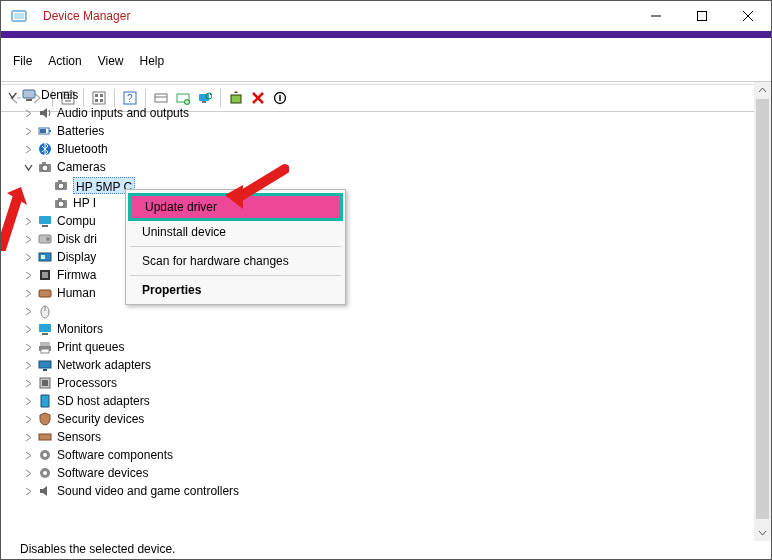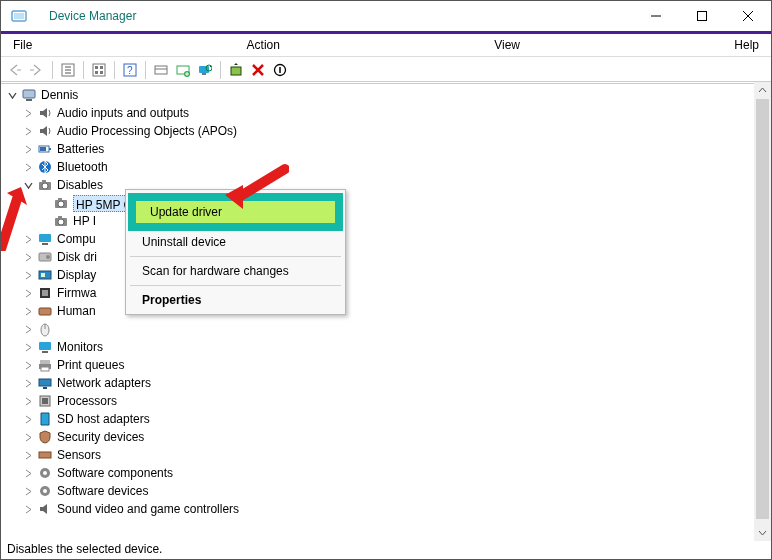--- a/index.html
+++ b/index.html
@@ -1,46 +1,46 @@
 <!DOCTYPE html>
 <html><head>
 <meta charset="utf-8">
 <style>
   html,body{margin:0;padding:0;font-family:"Segoe UI",Tahoma,Arial,sans-serif;font-size:12px;color:#000;background:#fff;}
   .window{width:772px;height:560px;position:relative;border:1px solid #555;background:#fff;overflow:hidden;box-sizing:border-box;}
   
   .titlebar{height:30px;background:#fff;display:flex;align-items:center;padding:0 0 0 8px;}
-  .titlebar .title{margin-left:18px;color:#0f766e;}
+  .titlebar .title{margin-left:12px;color:#b91c1c;}
   .winctrls{margin-left:auto;display:flex;height:100%;}
   .winctrl{width:46px;display:flex;align-items:center;justify-content:center;color:#000;}
   
-  .menubar{height:22px;display:flex;align-items:center;padding:0 4px;border-top:3px solid #4c1d95;justify-content:space-between;}
+  .menubar{height:22px;display:flex;align-items:center;padding:12px 4px;border-top:7px solid #4c1d95;}
   .menubar span{padding:2px 8px;}
   
   .toolbar{height:26px;border-top:1px solid #ddd;border-bottom:1px solid #ccc;display:flex;align-items:center;padding:0 4px;gap:2px;}
   .tbtn{width:20px;height:20px;display:flex;align-items:center;justify-content:center;color:#555;}
   .tbtn.disabled{opacity:.35}
   .tdiv{width:1px;height:18px;background:#ccc;margin:0 3px 0 3px;}
   
   .pane{position:absolute;left:0;right:0;top:80px;bottom:18px;border-top:1px solid #ccc;overflow:hidden;}
   .tree{position:absolute;left:4px;top:4px;line-height:18px;font-size:12px;}
   .row{display:flex;align-items:center;height:18px;white-space:nowrap;}
   .tw{width:14px;height:14px;display:flex;align-items:center;justify-content:center;color:#666;font-size:10px;margin-right:0px;}
   .ico{width:16px;height:16px;margin:0 4px 0 2px;display:flex;align-items:center;justify-content:center;}
   .i0{margin-left:0px;}
   .i1{margin-left:16px;}
   .i2{margin-left:32px;}
   .sel{background:#cde8ff;border:1px dotted #3a8ad6;padding:0 2px;height:15px;box-sizing:content-box;}
   
   .ctx{position:absolute;left:124px;top:188px;width:215px;background:#f8f8f8;border:1px solid #b8b8b8;box-shadow:2px 2px 4px rgba(0,0,0,.25);padding:3px 2px;}
   .mitem{height:22px;padding:0 0 0 14px;display:flex;align-items:center;font-size:12px;}
-  .mitem.hov{border:8px solid #14b8a6; background:#bef264;}
+  .mitem.hov{border:3px solid #14b8a6; background:#ec4899;}
   .msep{height:1px;background:#d0d0d0;margin:3px 2px;}
   
-  .status{position:absolute;left:6px;right:0;bottom:0;height:17px;padding-top:1px;font-size:12px;color:#000;white-space:nowrap;overflow:hidden;}
+  .status{position:absolute;left:19px;right:0;bottom:0;height:17px;padding-top:1px;font-size:12px;color:#000;white-space:nowrap;overflow:hidden;}
   
   .vscroll{position:absolute;right:0;top:0;bottom:0;width:17px;background:#f0f0f0;display:flex;flex-direction:column;}
   .vscroll .arr{height:17px;display:flex;align-items:center;justify-content:center;color:#555;}
   .vscroll .thumb{height:420px;margin:0 2px;background:#cfcfcf;}
   
   .redarrow{position:absolute;pointer-events:none;}
   svg{display:block}
 </style>
 </head>
 <body>
@@ -211,34 +211,20 @@
           <span>Audio inputs and outputs</span>
         </div>
       <div class="row i1">
           <span class="tw">
             <svg width="9" height="9">
               <path d="M2 1 L7 4.5 L2 8" fill="none" stroke="#888"></path>
             </svg>
           </span>
           <span class="ico">
             <svg width="16" height="16">
-              <path d="M3 6 L6 6 L10 3 L10 13 L6 10 L3 10 Z" fill="#666"></path>
-              <path d="M12 5 Q14 8 12 11" fill="none" stroke="#666"></path>
-            </svg>
-          </span>
-          <span>Audio Processing Objects (APOs)</span>
-        </div>
-      <div class="row i1">
-          <span class="tw">
-            <svg width="9" height="9">
-              <path d="M2 1 L7 4.5 L2 8" fill="none" stroke="#888"></path>
-            </svg>
-          </span>
-          <span class="ico">
-            <svg width="16" height="16">
               <rect x="2" y="5" width="10" height="6" fill="none" stroke="#3a6ea5"></rect>
               <rect x="12" y="7" width="2" height="2" fill="#3a6ea5"></rect>
               <rect x="3" y="6" width="6" height="4" fill="#3a6ea5"></rect>
             </svg>
           </span>
           <span>Batteries</span>
         </div>
       <div class="row i1">
           <span class="tw">
             <svg width="9" height="9">
@@ -260,21 +246,21 @@
               <path d="M1 2 L4.5 7 L8 2" fill="none" stroke="#444" stroke-width="1.3"></path>
             </svg>
           </span>
           <span class="ico">
             <svg width="16" height="16">
               <rect x="2" y="5" width="12" height="8" rx="1" fill="#888"></rect>
               <circle cx="8" cy="9" r="3" fill="#fff" stroke="#666"></circle>
               <rect x="5" y="3" width="4" height="2" fill="#888"></rect>
             </svg>
           </span>
-          <span>Disables</span>
+          <span>Cameras</span>
         </div>
       <div class="row i2">
           <span class="tw"></span>
           <span class="ico">
             <svg width="16" height="16">
               <rect x="2" y="5" width="12" height="8" rx="1" fill="#888"></rect>
               <circle cx="8" cy="9" r="3" fill="#fff" stroke="#666"></circle>
               <rect x="5" y="3" width="4" height="2" fill="#888"></rect>
             </svg>
           </span>

